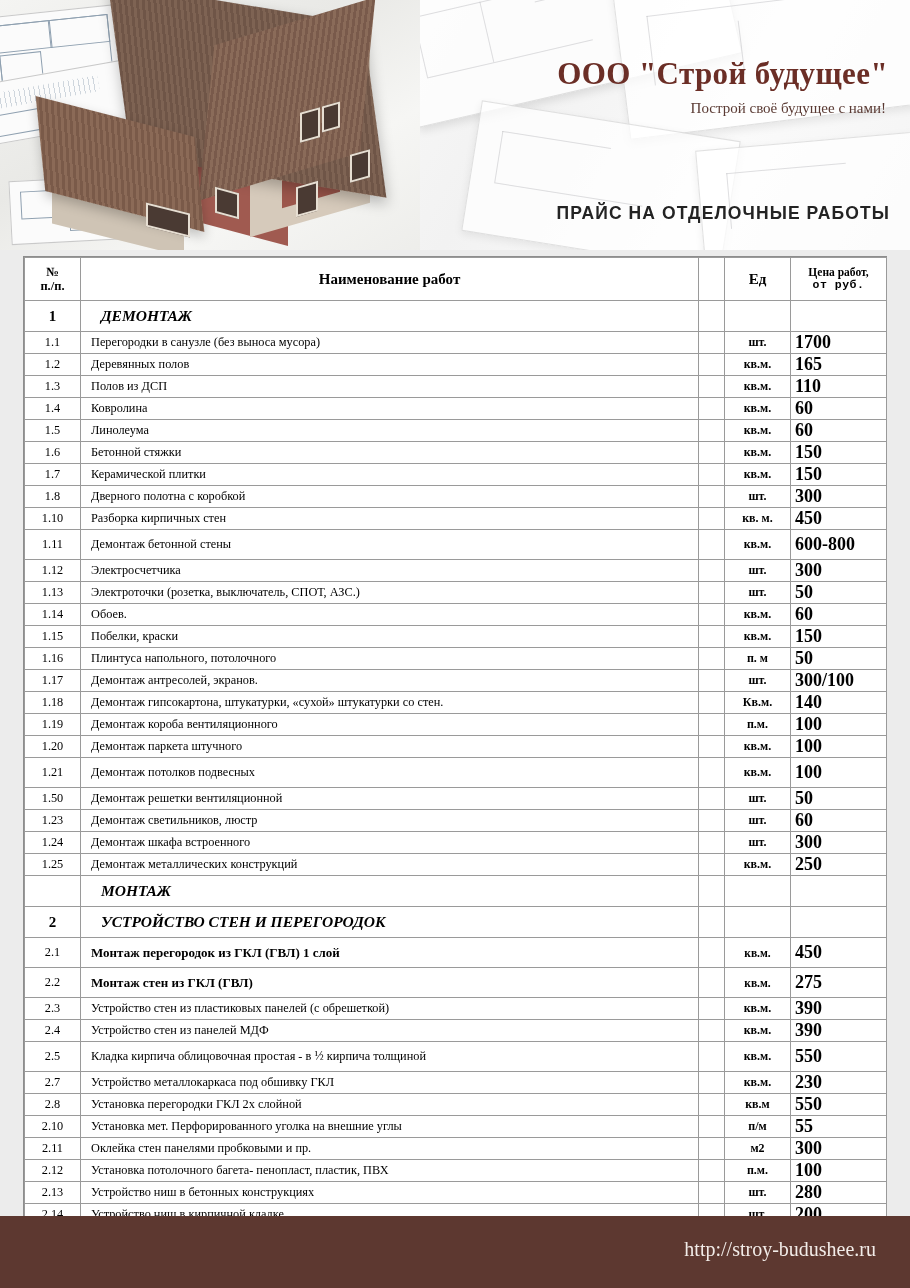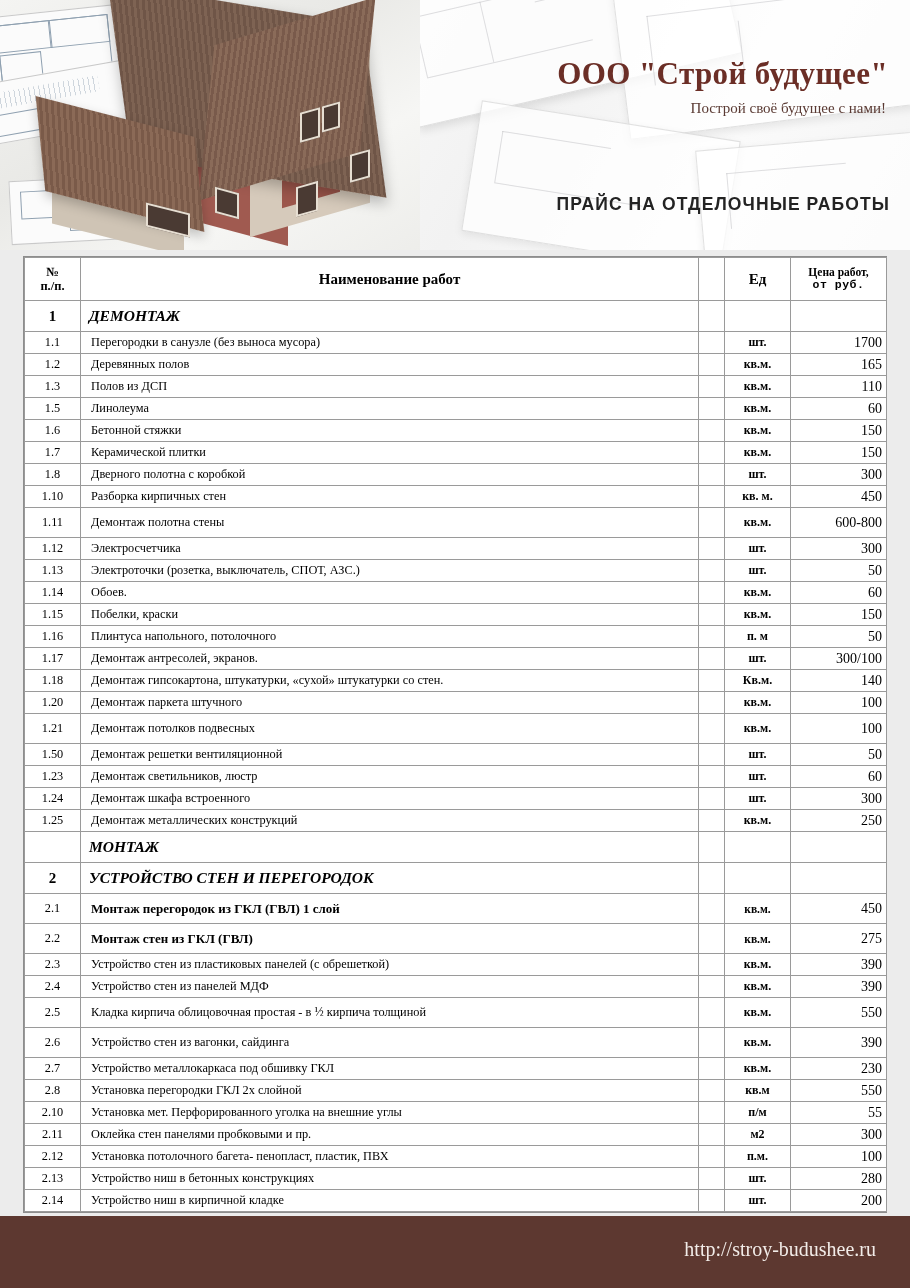--- a/index.html
+++ b/index.html
@@ -85,21 +85,21 @@
     font-family:"Liberation Serif", serif;
     font-weight:bold;font-size:31px;color:#6b2e26;
     letter-spacing:.4px;white-space:nowrap;
   }
   .slogan{
     position:absolute;right:24px;top:100px;
     font-family:"Liberation Serif", serif;
     font-size:15px;color:#5a3a33;white-space:nowrap;
   }
   .pricetitle{
-    position:absolute;right:20px;top:194px;
+    position:absolute;right:20px;top:203px;
     font-family:"Liberation Sans", sans-serif;
     font-weight:bold;font-size:17.5px;color:#232323;
     letter-spacing:1.1px;white-space:nowrap;
   }
 
   
   .table-wrap{
     position:absolute;left:24px;top:257px;width:862px;
     background:#ffffff;
     box-shadow:0 0 0 1px #8d8d8d;
@@ -126,28 +126,28 @@
   th.h-num{font-size:12.5px;}
   th.h-name{font-size:15px;}
   th.h-unit{font-size:15px;}
   th.h-price{font-size:11.5px;}
   th.h-price .l2{display:block;font-size:11.5px;letter-spacing:.5px;font-family:Liberation Mono, monospace;}
   th.h-gap{border-top:1px solid #9a9a9a;border-bottom:1px solid #9a9a9a;}
 
   
   tr.section td{height:30px;background:#fff;}
   tr.section td.num{text-align:center;font-weight:bold;font-size:15px;}
-  tr.section td.name{font-style:italic;font-weight:bold;font-size:15.5px;padding-left:8px;}
+  tr.section td.name{font-style:italic;font-weight:bold;font-size:15.5px;padding-left:20px;}
 
   
   tr.item td{height:21px;font-size:12.3px;}
   tr.item td.num{text-align:center;font-size:12.3px;}
   tr.item td.name{padding-left:10px;}
   tr.item td.unit{text-align:center;font-weight:bold;font-size:12px;}
-  tr.item td.price{text-align:right;font-weight:normal;font-size:14px;}
+  tr.item td.price{text-align:left;font-weight:bold;font-size:18px;}
   tr.item td.gap{padding:0;}
 
   tr.item.tall td{height:29px;}
   tr.item.bold td.name{font-weight:bold;font-size:13px;}
   tr.item.bold td.unit{font-size:11.5px;}
 
   
   .footer{
     position:absolute;left:0;bottom:0;width:910px;height:72px;
     background:#5d3830;
@@ -269,20 +269,27 @@
           <td class="price">165</td>
         </tr>
         <tr class="item">
           <td class="num">1.3</td>
           <td class="name">Полов из ДСП</td>
           <td class="gap"></td>
           <td class="unit">кв.м.</td>
           <td class="price">110</td>
         </tr>
         <tr class="item">
+          <td class="num">1.4</td>
+          <td class="name">Ковролина</td>
+          <td class="gap"></td>
+          <td class="unit">кв.м.</td>
+          <td class="price">60</td>
+        </tr>
+        <tr class="item">
           <td class="num">1.5</td>
           <td class="name">Линолеума</td>
           <td class="gap"></td>
           <td class="unit">кв.м.</td>
           <td class="price">60</td>
         </tr>
         <tr class="item">
           <td class="num">1.6</td>
           <td class="name">Бетонной стяжки</td>
           <td class="gap"></td>
@@ -305,21 +312,21 @@
         </tr>
         <tr class="item">
           <td class="num">1.10</td>
           <td class="name">Разборка кирпичных стен</td>
           <td class="gap"></td>
           <td class="unit">кв. м.</td>
           <td class="price">450</td>
         </tr>
         <tr class="item tall">
           <td class="num">1.11</td>
-          <td class="name">Демонтаж полотна стены</td>
+          <td class="name">Демонтаж бетонной стены</td>
           <td class="gap"></td>
           <td class="unit">кв.м.</td>
           <td class="price">600-800</td>
         </tr>
         <tr class="item">
           <td class="num">1.12</td>
           <td class="name">Электросчетчика</td>
           <td class="gap"></td>
           <td class="unit">шт.</td>
           <td class="price">300</td>
@@ -358,20 +365,27 @@
           <td class="gap"></td>
           <td class="unit">шт.</td>
           <td class="price">300/100</td>
         </tr>
         <tr class="item">
           <td class="num">1.18</td>
           <td class="name">Демонтаж гипсокартона, штукатурки, «сухой» штукатурки со стен.</td>
           <td class="gap"></td>
           <td class="unit">Кв.м.</td>
           <td class="price">140</td>
+        </tr>
+        <tr class="item">
+          <td class="num">1.19</td>
+          <td class="name">Демонтаж короба  вентиляционного</td>
+          <td class="gap"></td>
+          <td class="unit">п.м.</td>
+          <td class="price">100</td>
         </tr>
         <tr class="item">
           <td class="num">1.20</td>
           <td class="name">Демонтаж паркета штучного</td>
           <td class="gap"></td>
           <td class="unit">кв.м.</td>
           <td class="price">100</td>
         </tr>
         <tr class="item tall">
           <td class="num">1.21</td>
@@ -450,27 +464,20 @@
           <td class="unit">кв.м.</td>
           <td class="price">390</td>
         </tr>
         <tr class="item tall">
           <td class="num">2.5</td>
           <td class="name">Кладка кирпича облицовочная простая  - в ½ кирпича толщиной</td>
           <td class="gap"></td>
           <td class="unit">кв.м.</td>
           <td class="price">550</td>
         </tr>
-        <tr class="item tall">
-          <td class="num">2.6</td>
-          <td class="name">Устройство стен из вагонки, сайдинга</td>
-          <td class="gap"></td>
-          <td class="unit">кв.м.</td>
-          <td class="price">390</td>
-        </tr>
         <tr class="item">
           <td class="num">2.7</td>
           <td class="name">Устройство металлокаркаса под обшивку ГКЛ</td>
           <td class="gap"></td>
           <td class="unit">кв.м.</td>
           <td class="price">230</td>
         </tr>
         <tr class="item">
           <td class="num">2.8</td>
           <td class="name">Установка перегородки ГКЛ 2х слойной</td>

